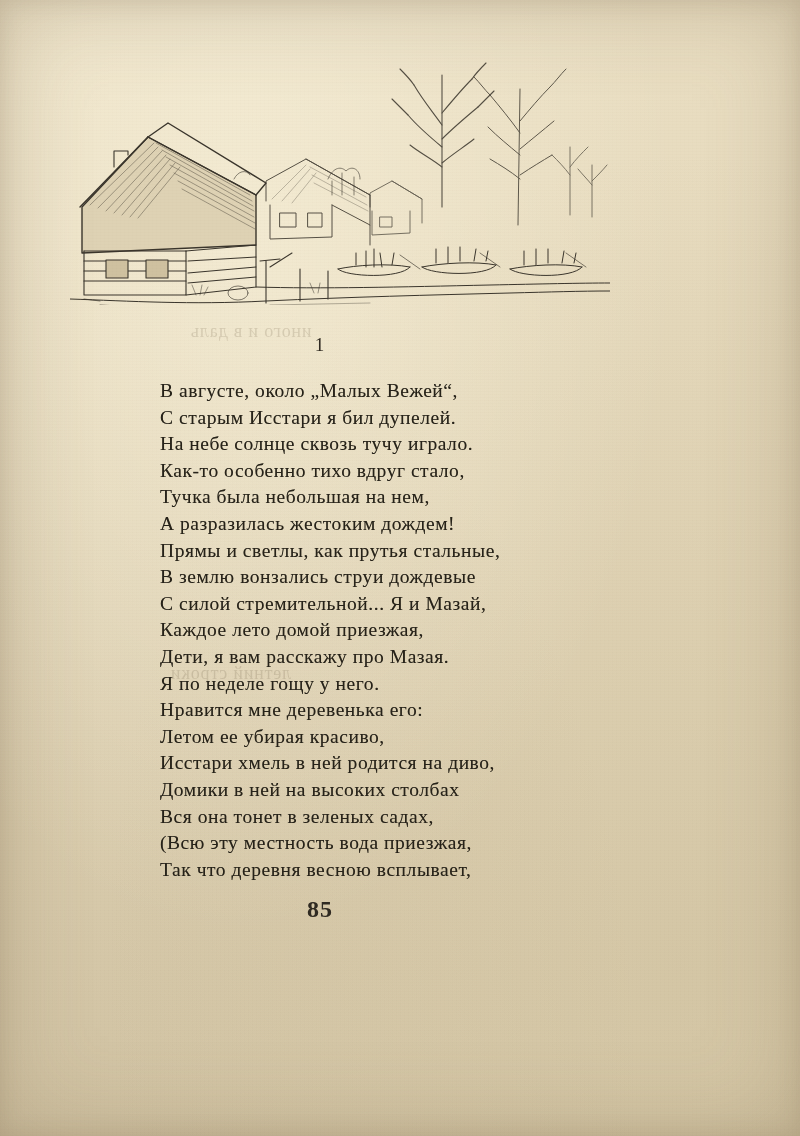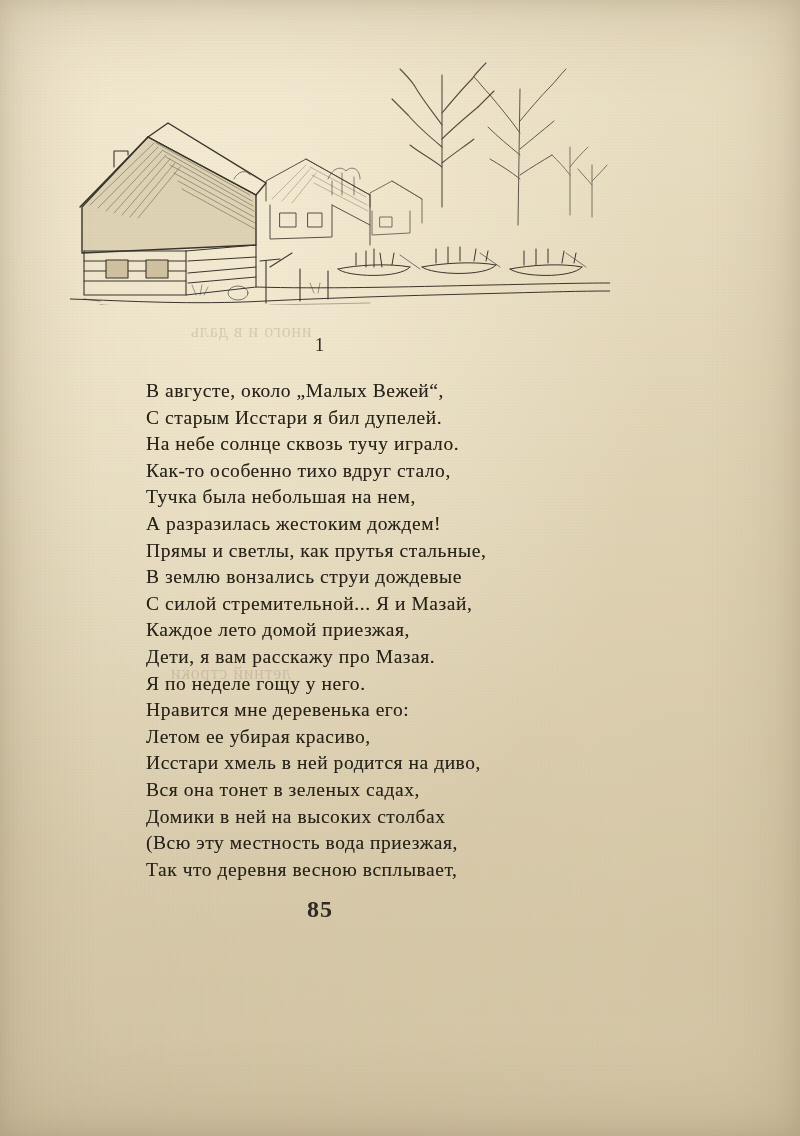--- a/index.html
+++ b/index.html
@@ -64,21 +64,21 @@
     text-align: center;
     font-size: 19px;
     color: #2f2a22;
     letter-spacing: 1px;
   }
 
   
   .poem {
     position: absolute;
     top: 378px;
-    left: 146px;
+    left: 160px;
     width: 560px;
   }
   .poem-line {
     font-size: 19.5px;
     line-height: 26.6px;
     color: #262219;
     letter-spacing: 0.55px;
     white-space: pre;
     text-shadow: 0 0 0.6px rgba(40,34,24,0.35);
   }
@@ -302,22 +302,22 @@
     <div class="poem-line">А разразилась жестоким дождем!</div>
     <div class="poem-line">Прямы и светлы, как прутья стальные,</div>
     <div class="poem-line">В землю вонзались струи дождевые</div>
     <div class="poem-line">С силой стремительной... Я и Мазай,</div>
     <div class="poem-line">Каждое лето домой приезжая,</div>
     <div class="poem-line">Дети, я вам расскажу про Мазая.</div>
     <div class="poem-line">Я по неделе гощу у него.</div>
     <div class="poem-line">Нравится мне деревенька его:</div>
     <div class="poem-line">Летом ее убирая красиво,</div>
     <div class="poem-line">Исстари хмель в ней родится на диво,</div>
+    <div class="poem-line">Домики в ней на высоких столбах</div>
     <div class="poem-line">Вся она тонет в зеленых садах,</div>
-    <div class="poem-line">Домики в ней на высоких столбах</div>
     <div class="poem-line">(Всю эту местность вода приезжая,</div>
     <div class="poem-line">Так что деревня весною всплывает,</div>
   </div>
 
   <div class="page-number">85</div>
 </div>
 
 <div class="grain"></div>
 <div class="vignette"></div>
 

